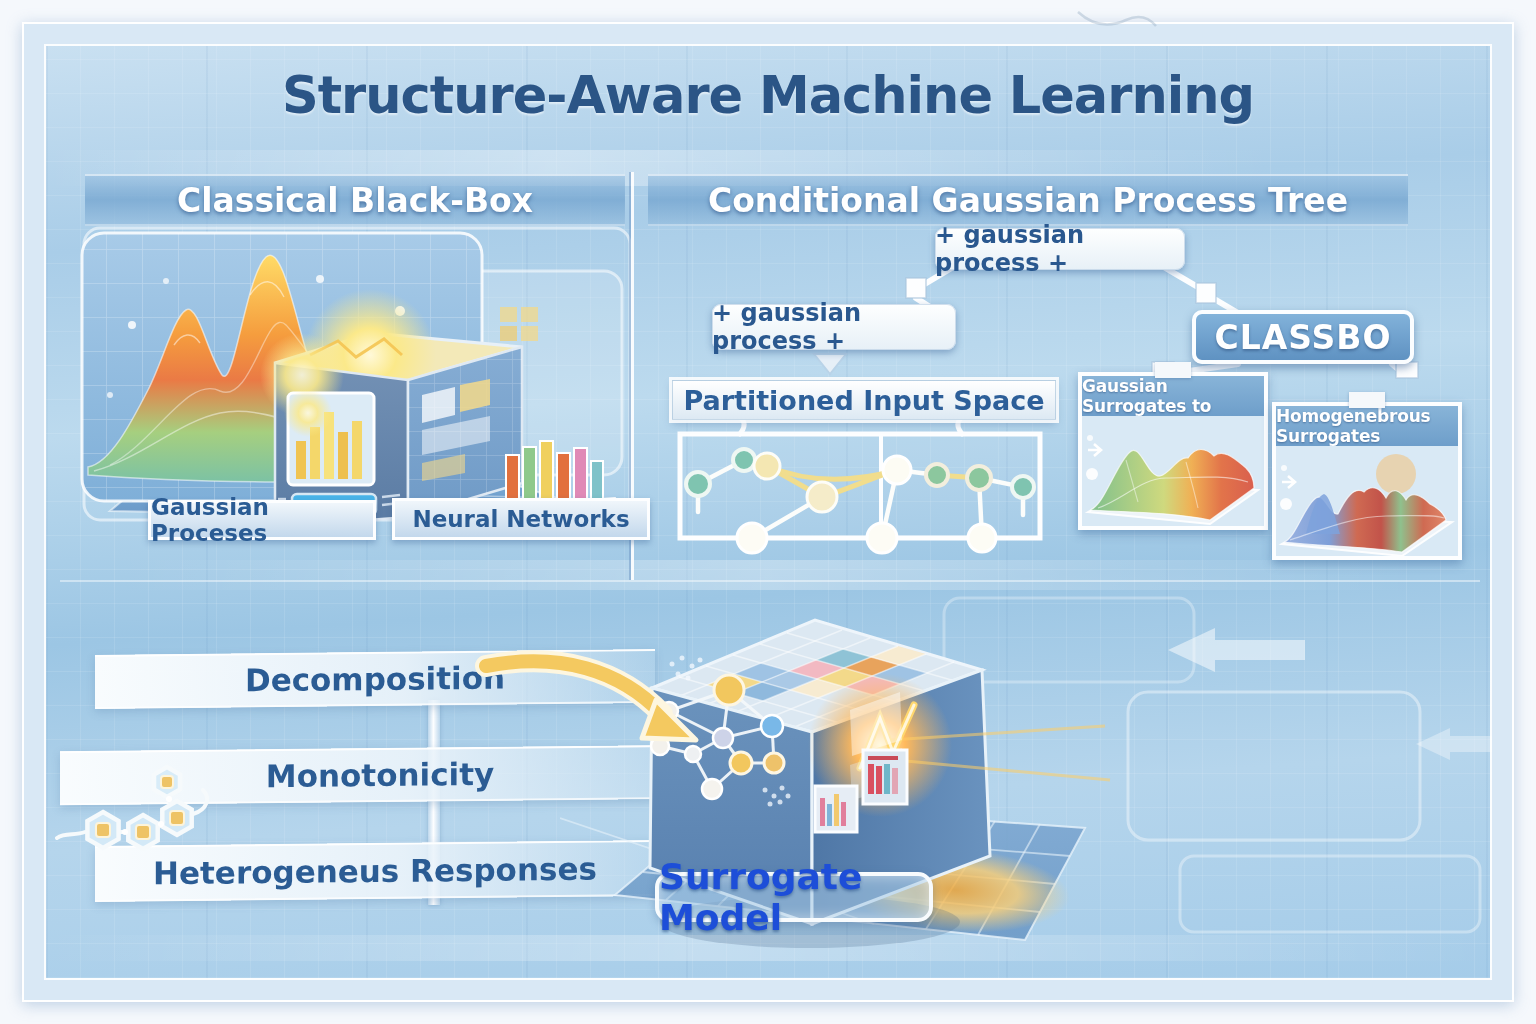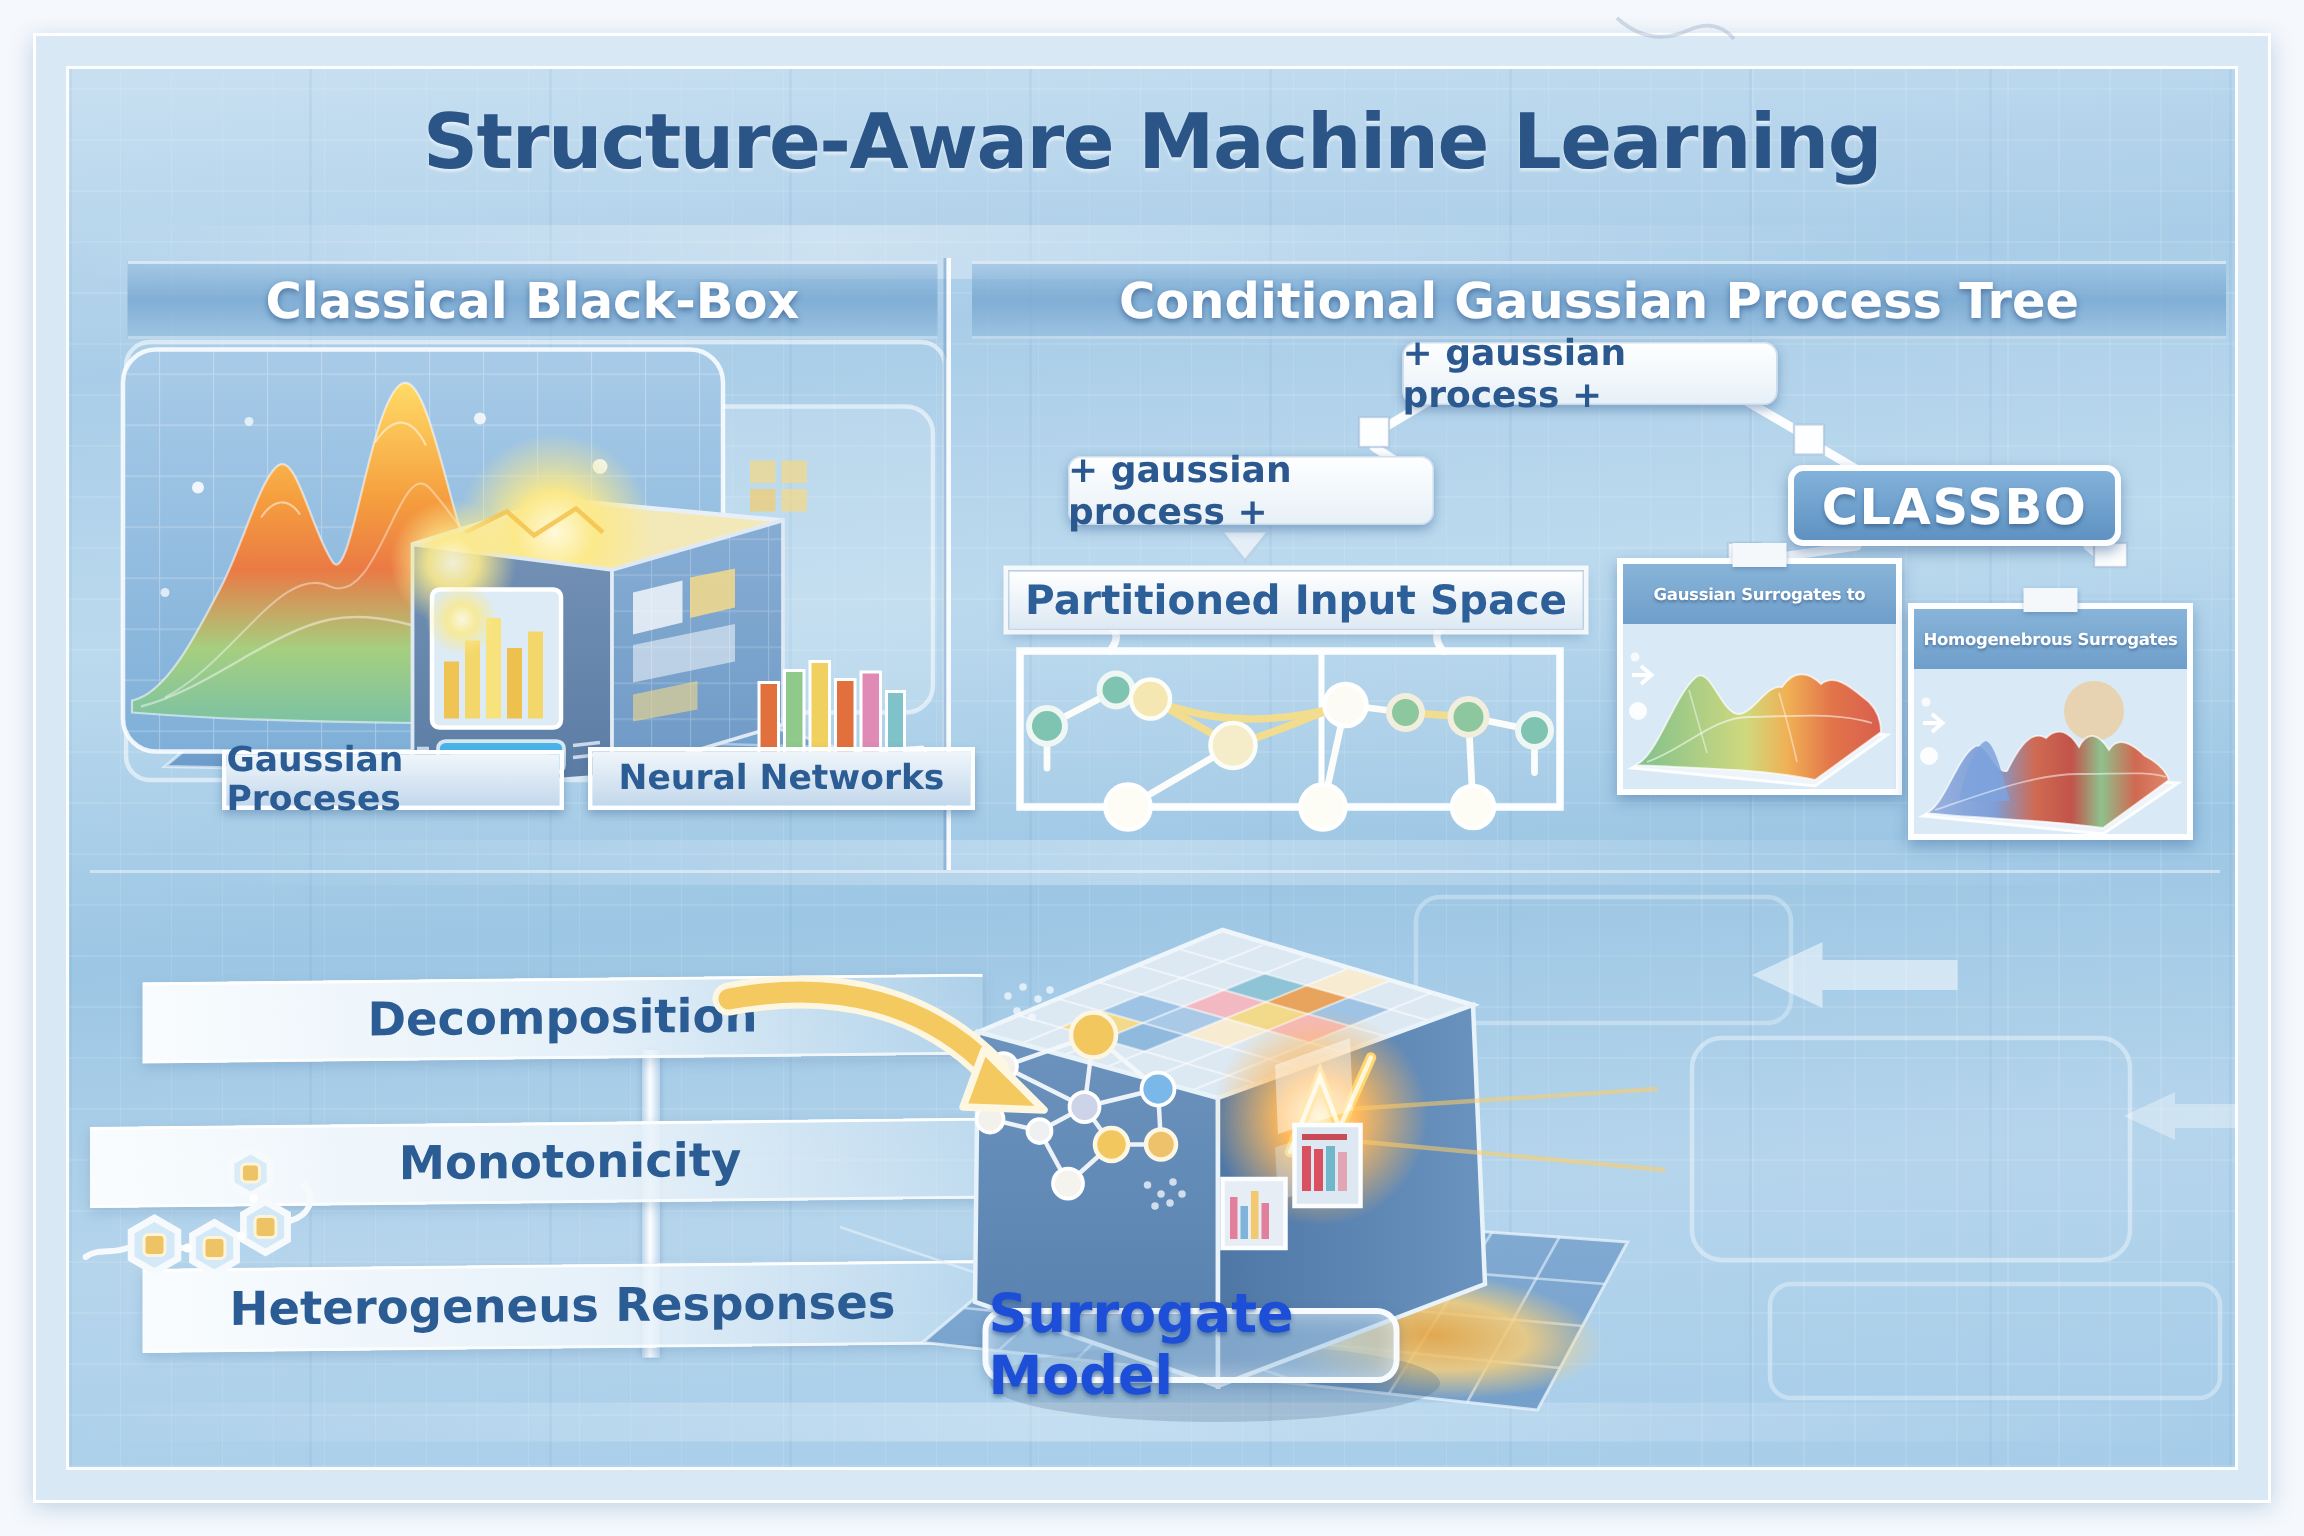--- a/index.html
+++ b/index.html
@@ -32,21 +32,21 @@
     letter-spacing:1px;text-shadow:0 2px 3px rgba(50,85,130,.6);}
   .bar-label{display:flex;align-items:center;justify-content:center;
     background:linear-gradient(180deg,#f0f6fb,#c3d8ec);border:3px solid #fdfeff;
     box-shadow:0 3px 6px rgba(60,100,150,.4);color:#2b5c94;font-size:23px;font-weight:700;}
   .part-label{display:flex;align-items:center;justify-content:center;
     background:linear-gradient(180deg,#ffffff,#dde9f3);border:1px solid rgba(160,190,215,.6);
     box-shadow:0 0 0 3px rgba(255,255,255,.85),0 4px 8px rgba(60,100,150,.35);
     color:#2d5f99;font-size:27px;font-weight:700;}
   .panel{border:4px solid #fdfeff;background:#cfe2f1;box-shadow:0 4px 9px rgba(60,105,155,.45);}
   .panel .phead{height:40px;display:flex;align-items:center;justify-content:center;
-    background:linear-gradient(180deg,#88b4d8,#6e9eca);color:#fff;font-size:11px;font-weight:700;
+    background:linear-gradient(180deg,#88b4d8,#6e9eca);color:#fff;font-size:17px;font-weight:700;
     letter-spacing:-.2px;text-shadow:0 1px 2px rgba(50,85,130,.6);}
   .panel .tab{position:absolute;top:-14px;left:50%;margin-left:-18px;width:36px;height:16px;
     background:#f5f8fb;box-shadow:0 1px 3px rgba(60,100,150,.4);}
   .banner{display:flex;align-items:center;justify-content:center;transform:skewY(-0.6deg);
     background:linear-gradient(90deg, rgba(252,254,255,.96) 0%, rgba(234,243,250,.92) 55%, rgba(205,227,243,.25) 100%);
     box-shadow:inset 0 2px 0 rgba(255,255,255,.95), inset 0 -2px 0 rgba(255,255,255,.75), 0 3px 8px rgba(80,120,165,.25);
     color:#2b5c94;font-size:31px;font-weight:700;}
   .surrogate{display:flex;align-items:center;justify-content:center;border:4px solid #f8fbfd;
     border-radius:15px;background:rgba(168,203,230,.55);
     box-shadow:0 3px 8px rgba(60,100,150,.35), inset 0 0 14px rgba(255,255,255,.5);
@@ -75,21 +75,21 @@
     <rect x="1128" y="692" width="292" height="148" rx="20" fill="none" stroke="rgba(255,255,255,.4)" stroke-width="3"></rect>
     <rect x="1180" y="856" width="300" height="76" rx="14" fill="none" stroke="rgba(255,255,255,.35)" stroke-width="3"></rect>
     <rect x="944" y="598" width="250" height="84" rx="16" fill="none" stroke="rgba(255,255,255,.3)" stroke-width="3"></rect>
   </svg>
 
   <div class="abs title">Structure-Aware Machine Learning</div>
 
   <div class="abs sec-head" style="left:85px;top:174px;width:540px;">
     <span>Classical Black-Box</span>
   </div>
-  <div class="abs sec-head" style="left:648px;top:174px;width:836px;">
+  <div class="abs sec-head" style="left:648px;top:174px;width:760px;">
     <span>Conditional Gaussian Process Tree</span>
   </div>
 
   <svg class="abs" style="left:70px;top:215px;" width="560" height="310" viewBox="0 0 560 310">
     <defs>
       <linearGradient id="surfGrad" x1="0" y1="0" x2="0" y2="1">
         <stop offset="0" stop-color="#ffdb66"></stop>
           <stop offset=".35" stop-color="#f59d3e"></stop>
         <stop offset=".55" stop-color="#ea7a45"></stop>
           <stop offset=".78" stop-color="#a6cf7f"></stop>

